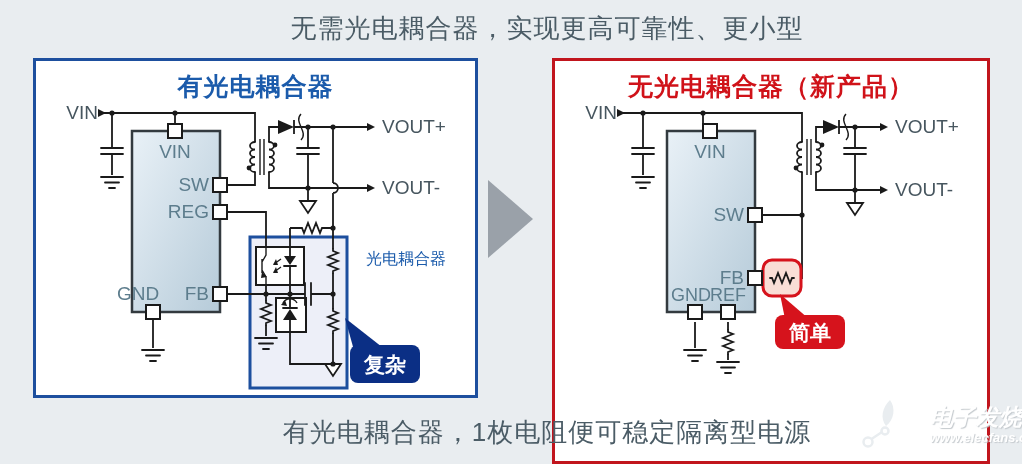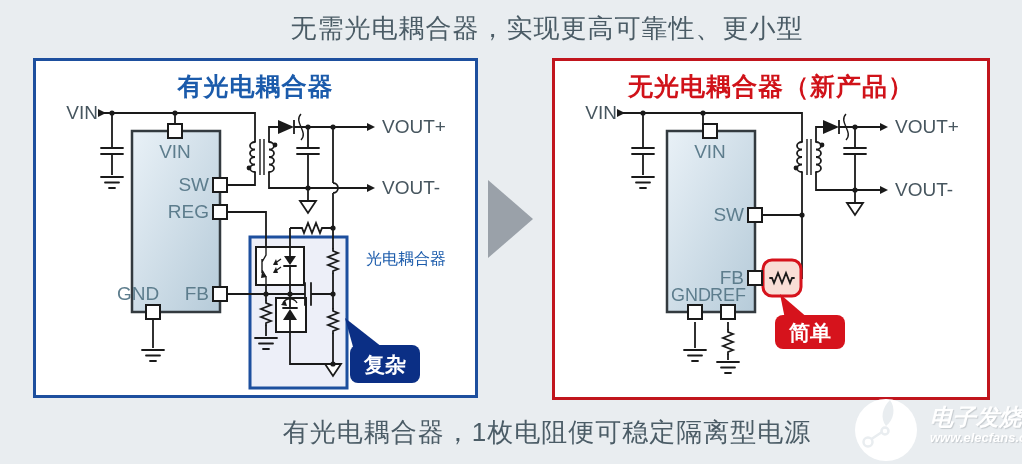--- a/index.html
+++ b/index.html
@@ -4,21 +4,21 @@
 <style>
   html,body{margin:0;padding:0;}
   body{font-family:"Liberation Sans",sans-serif;background:#d7dbde;}
   .stage{position:relative;width:1022px;height:464px;background:#e9edf0;overflow:hidden;}
   .caption{position:absolute;left:0;width:1022px;text-align:center;
            color:#4b5c66;font-size:26px;font-weight:500;letter-spacing:1px;padding-left:36px;}
   .caption.top{top:11px;}
   .caption.bottom{top:415px;}
   .panel{position:absolute;top:58px;background:#ffffff;box-sizing:border-box;}
   .panel.left{left:33px;width:445px;height:340px;border:3px solid #1d4f9e;}
-  .panel.right{left:552px;width:438px;height:342px;border:3px solid #c1151d;}
+  .panel.right{left:552px;width:438px;height:406px;border:3px solid #c1151d;}
   .panel-title{position:absolute;top:9px;left:0;width:100%;text-align:center;
                font-size:25px;font-weight:bold;letter-spacing:1px;}
   .panel.left .panel-title{color:#1b5bab;}
   .panel.right .panel-title{color:#d01219;}
   .panel svg{position:absolute;left:0;top:0;}
   .arrow{position:absolute;left:488px;top:180px;width:0;height:0;
          border-left:45px solid #9aa1a9;border-top:39px solid transparent;
          border-bottom:39px solid transparent;}
   .wire{stroke:#1a1a1a;stroke-width:1.8;fill:none;}
   .thin{stroke:#1a1a1a;stroke-width:1.4;fill:none;}

